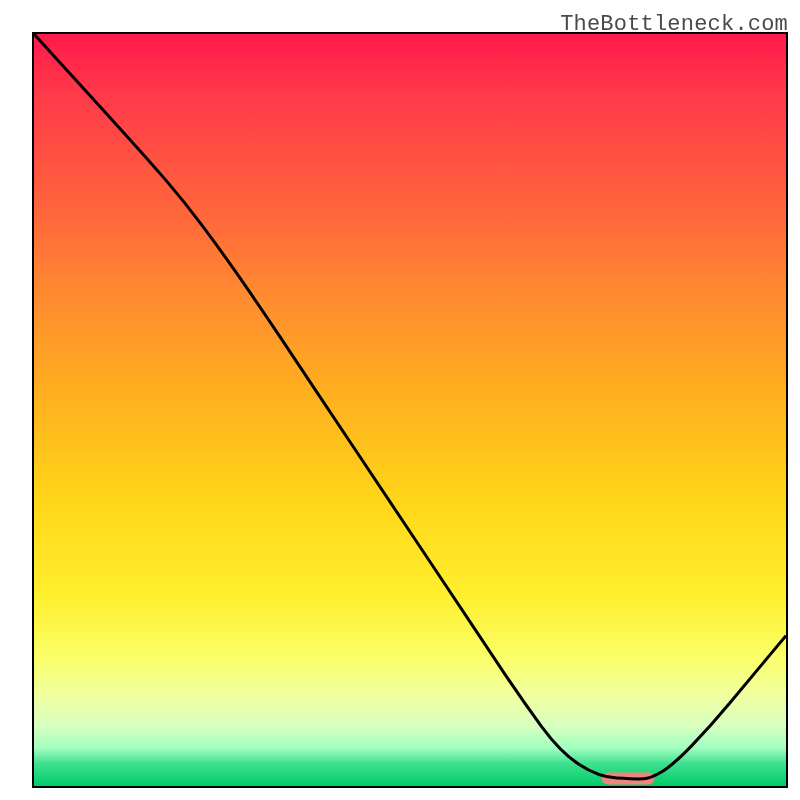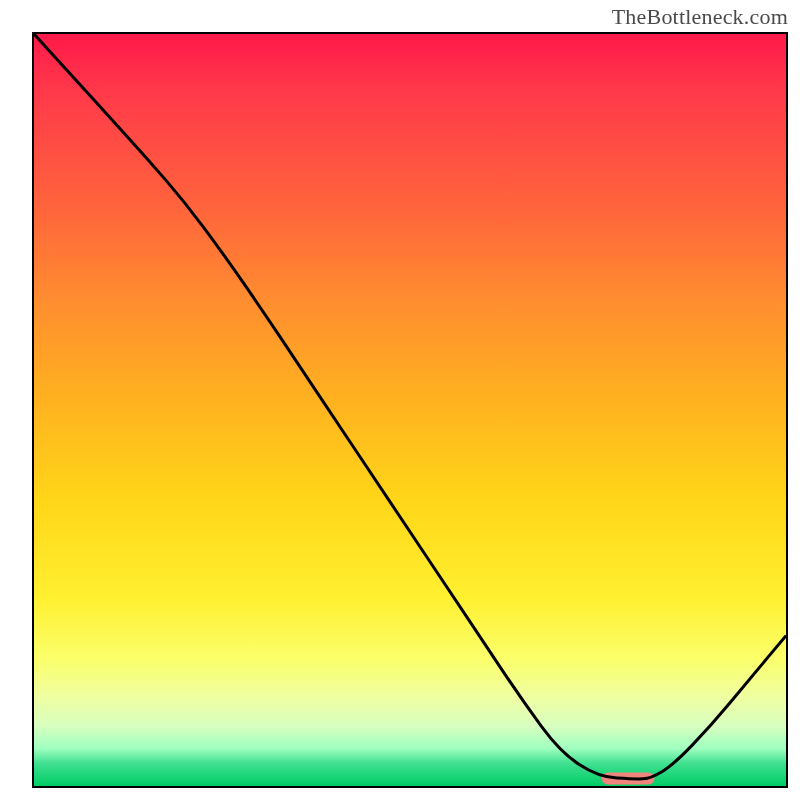--- a/index.html
+++ b/index.html
@@ -45,23 +45,23 @@
   .curve-svg {
     position: absolute;
     left: 0;
     top: 0;
     width: 100%;
     height: 100%;
     display: block;
   }
   .watermark {
     position: absolute;
-    top: 4px;
+    top: 12px;
     right: 12px;
-    font-family: Liberation Serif, serif;
+    font-family: Liberation Mono, monospace;
     font-size: 22px;
     color: #4a4a4a;
     font-weight: 500;
     letter-spacing: 0.2px;
   }
   .marker {
     fill: #ef857d;
   }
 </style>
 </head>

